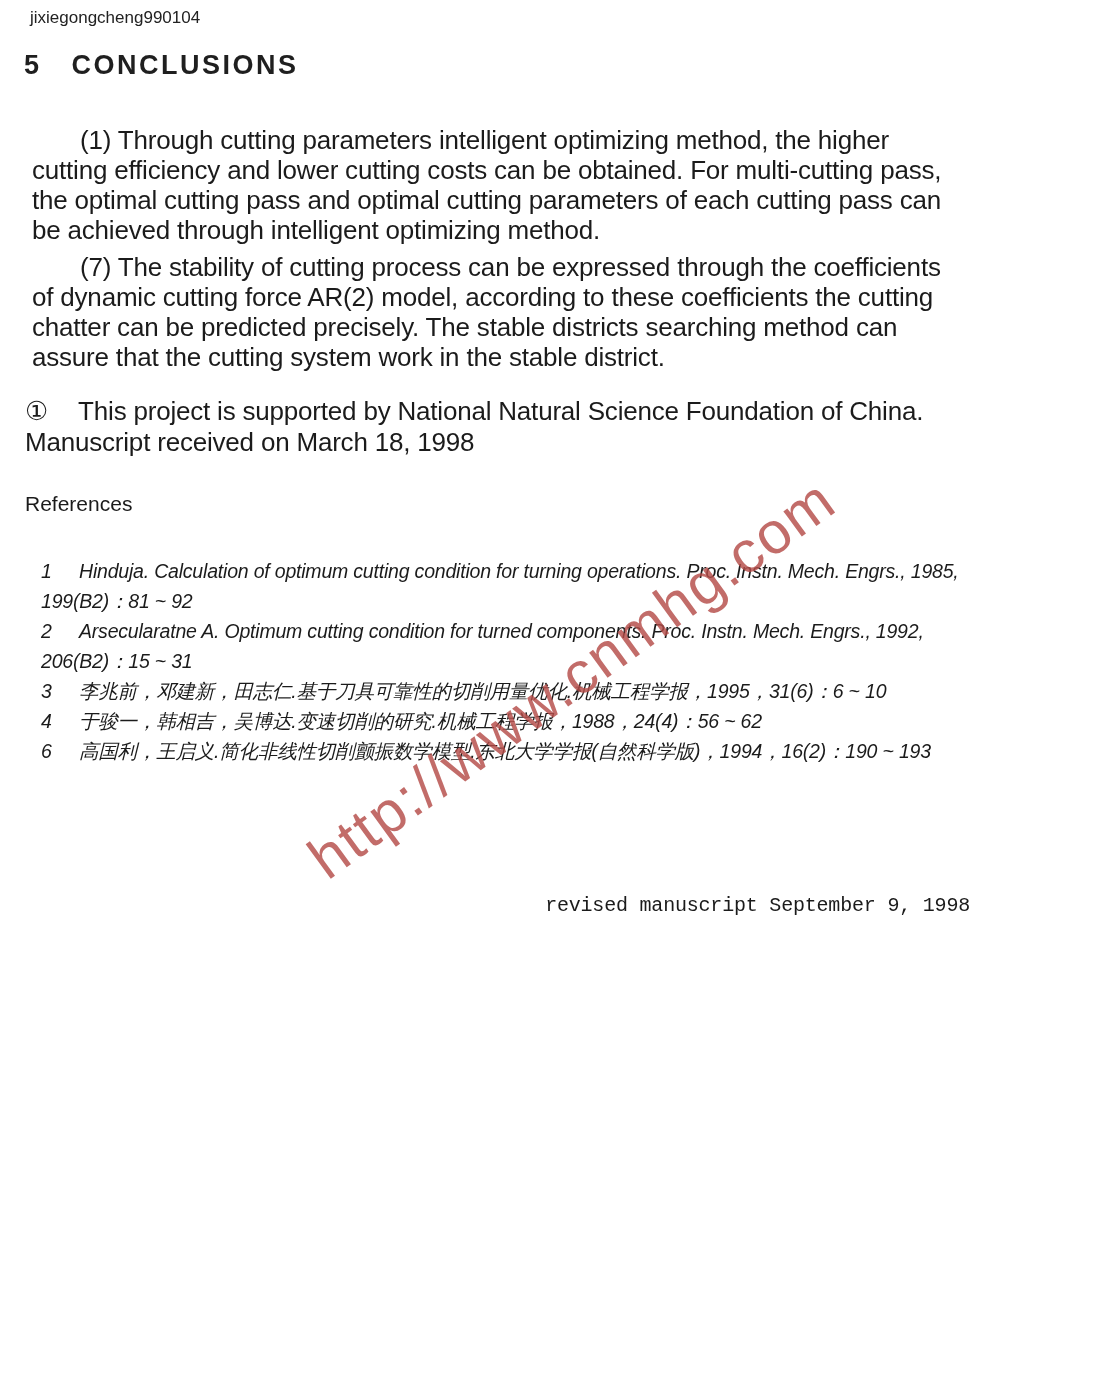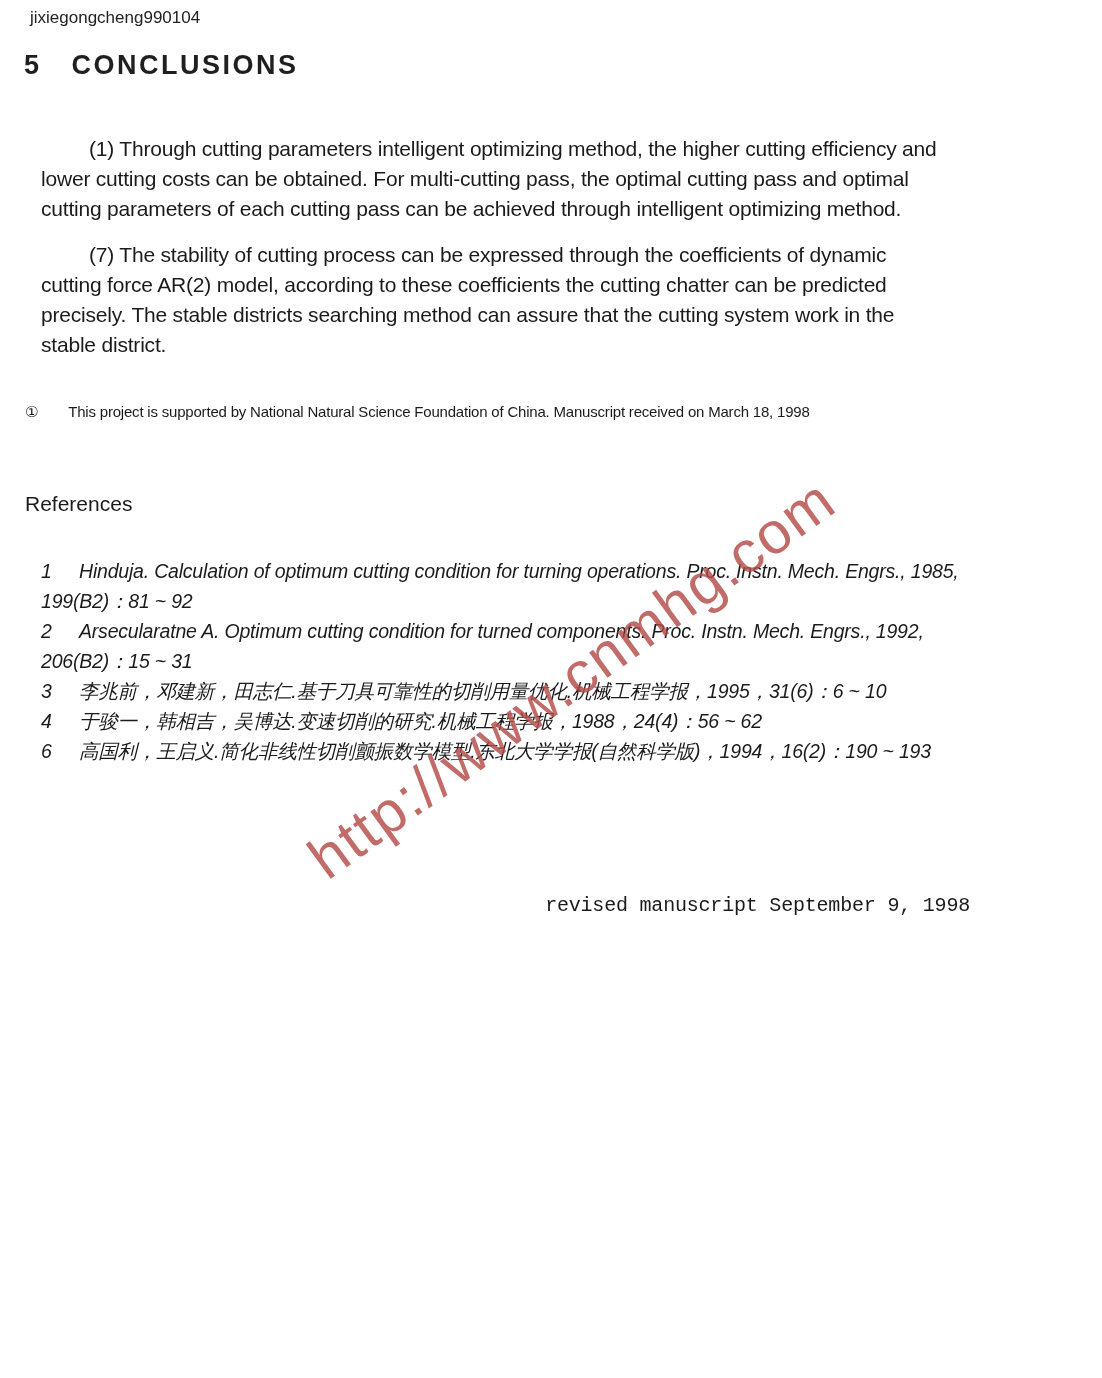--- a/index.html
+++ b/index.html
@@ -17,26 +17,26 @@
   }
   .heading{
     position:absolute;left:24px;top:50px;
     font-size:27px;font-weight:600;letter-spacing:2.5px;color:#1f1f1f;text-align:center;
   }
   .heading .h-title{margin-left:30px;}
   .body-block{
     position:absolute;left:25px;top:118px;width:942px;
   }
   .body-block p{
-    margin:16px;font-size:21px;line-height:30px;letter-spacing:-0.2px;
+    margin:7px;font-size:26px;line-height:30px;letter-spacing:-0.2px;
     text-indent:48px;color:#1b1b1b;
   }
   .footnote{
     position:absolute;left:25px;top:396px;width:942px;
-    font-size:15px;line-height:31px;letter-spacing:-0.2px;
+    font-size:26px;line-height:31px;letter-spacing:-0.2px;
   }
   .footnote .fn-marker{margin-right:30px;}
   .refs-heading{
     position:absolute;left:25px;top:492px;
     font-size:21px;color:#1b1b1b;
   }
   .refs{
     position:absolute;left:41px;top:556px;width:942px;font-style:italic;
   }
   .refs p{

